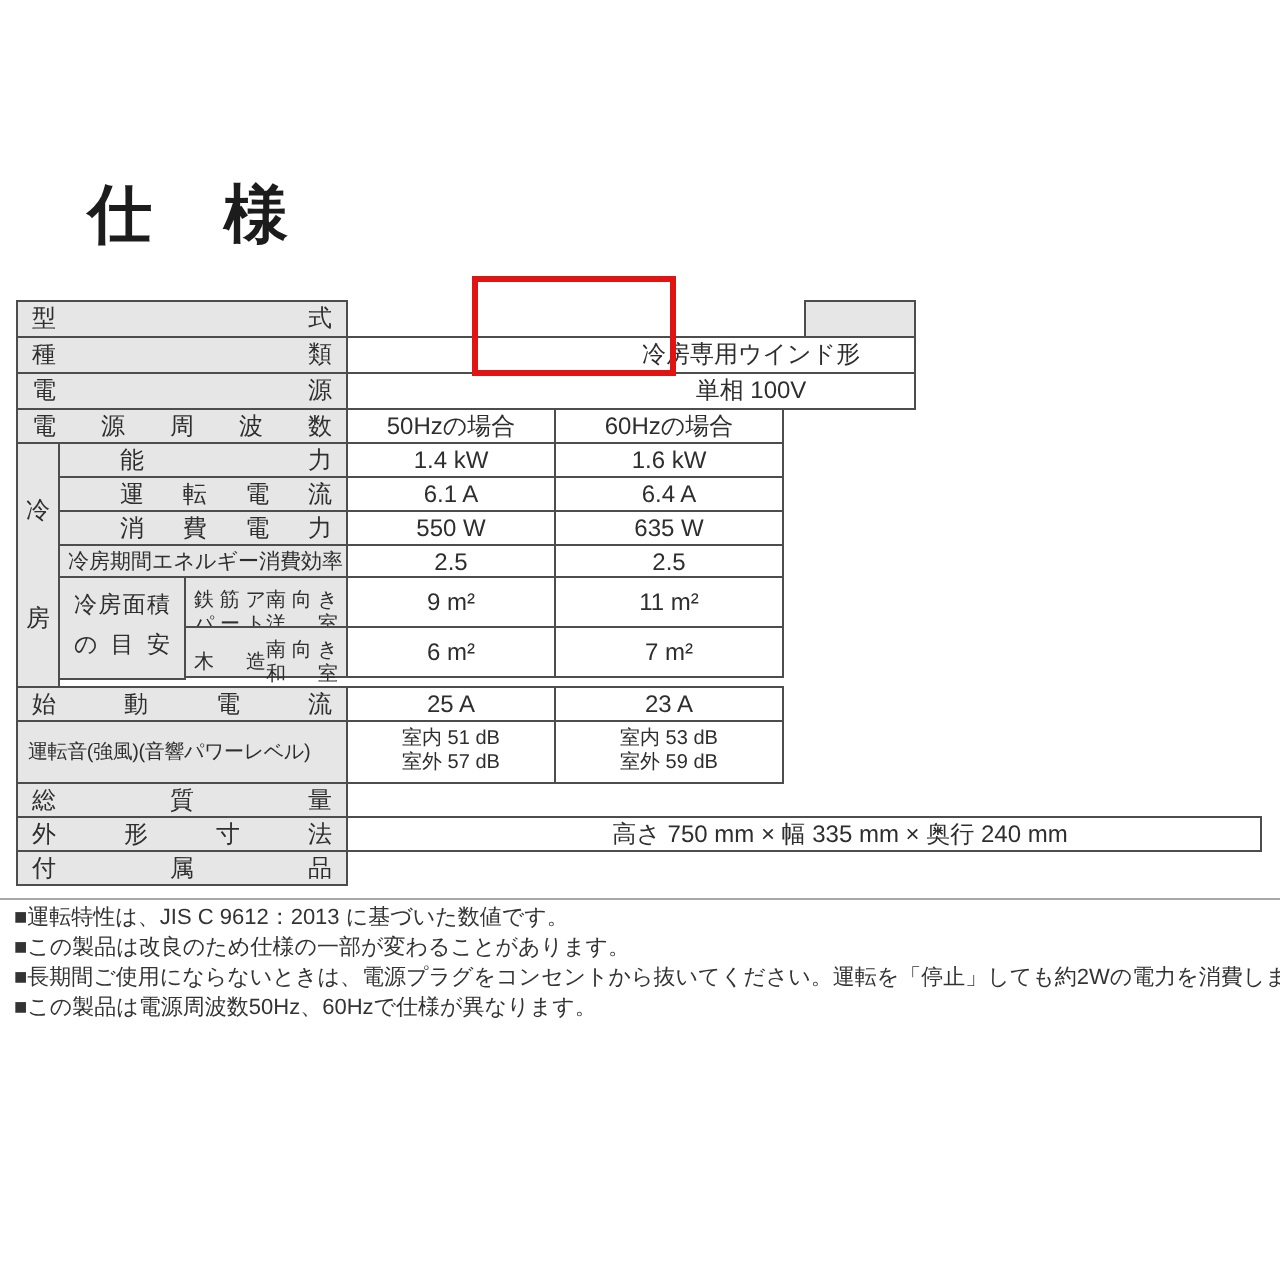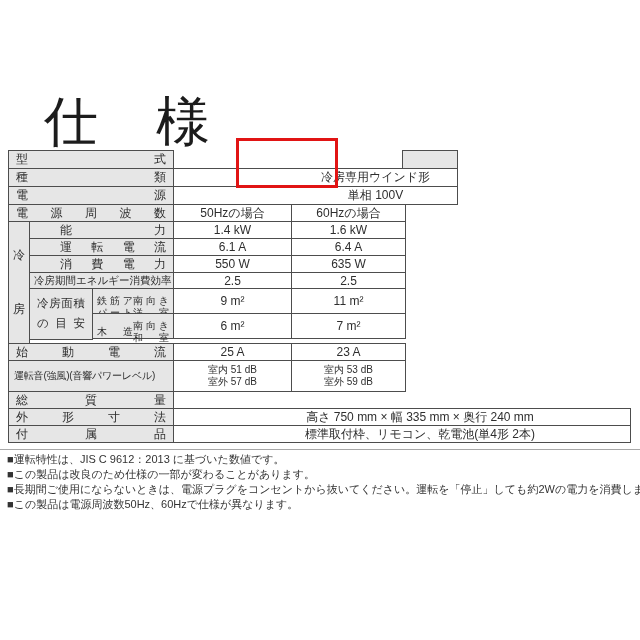--- a/index.html
+++ b/index.html
@@ -3,37 +3,37 @@
 <meta charset="utf-8">
 <style>
   html,body { margin:0; padding:0; }
   .page {
     position:relative; width:640px; height:640px; background:#ffffff;
     font-family:"Liberation Sans","DejaVu Sans",sans-serif;
     color:#2e2e2e; overflow:hidden;
   }
   .title {
     position:absolute; left:44px; top:86px; margin:0;
-    font-size:54px; font-weight:normal; color:#1c1c1c; letter-spacing:2px;
+    font-size:32px; font-weight:bold; color:#1c1c1c; letter-spacing:2px;
   }
   .spec-table { position:absolute; left:8px; top:150px; }
   .row { display:flex; margin-top:-1px; }
   .spec-table > .row:first-child { margin-top:0; }
   .c {
     box-sizing:border-box; border:1px solid #4d4d4d; margin-left:-1px;
     display:flex; align-items:center; font-size:12px; background:#ffffff;
   }
   .row > .c:first-child, .subrow > .c:first-child { margin-left:0; }
   .c > span { display:block; width:100%; }
   .lab { background:#e6e6e6; padding:0 7px; }
   .grayrow .c { background:#e6e6e6; }
   .just > span { text-align:justify; text-align-last:justify; }
   .cen > span { text-align:center; }
   
-  .w-lab{width:166px;} .w-a{width:119px;} .w-b{width:115px;}
+  .w-lab{width:166px;} .w-a{width:105px;} .w-b{width:115px;}
   .w-ab{width:230px;margin-top:44px;} .w-c{width:56px;} .w-full{width:285px;}
   .w-wide{width:458px;} .w-v{width:22px;} .w-sub{width:145px;padding-left:30px;}
   .w-area{width:64px;} .w-asub{width:82px;}
   
   .subcol { display:flex; flex-direction:column; margin-left:-1px; }
   .subrow { display:flex; margin-top:-1px; }
   .subcol > .subrow:first-child { margin-top:0; }
   
   .vlab { flex-direction:column; justify-content:space-around; align-items:center; padding:6px 0; }
   .vlab > span { width:auto; }
@@ -239,23 +239,20 @@
         </div>
       <div class="c cen w-wide shift-s">
           <span>高さ 750 mm × 幅 335 mm × 奥行 240 mm</span>
         </div>
     </div>
 
     <div class="row" style="height:18px">
       <div class="c lab just w-lab">
           <span>付属品</span>
         </div>
-      <div class="c cen w-wide shift-s">
-          <span>標準取付枠、リモコン、乾電池(単4形 2本)</span>
-        </div>
     </div>
 
   </div>
 
   <div class="highlight-box"></div>
 
   <div class="separator"></div>
 
   <div class="notes">
     <div class="note-line">■運転特性は、JIS C 9612：2013 に基づいた数値です。</div>

